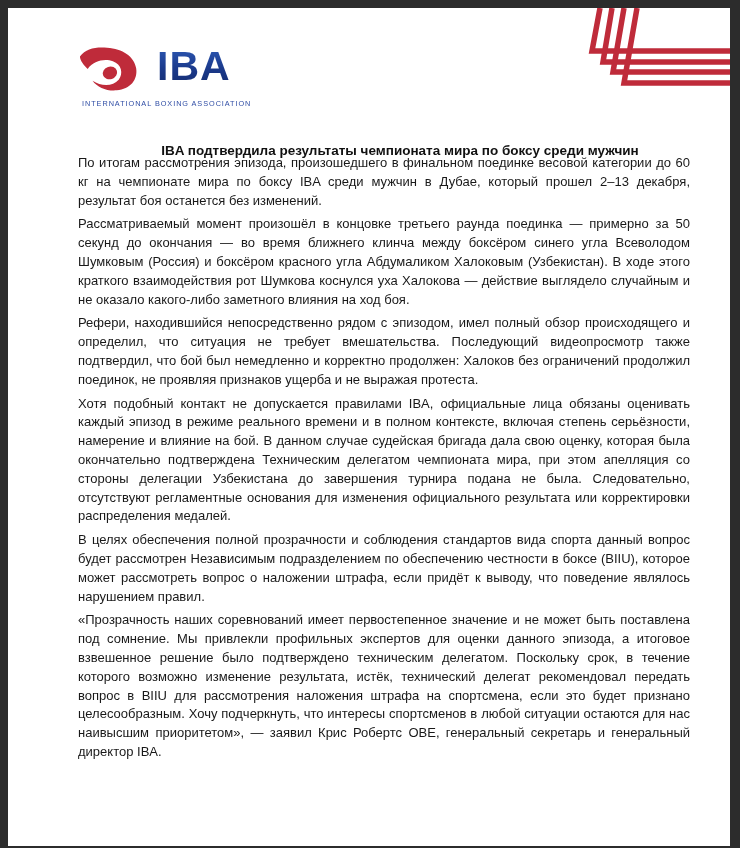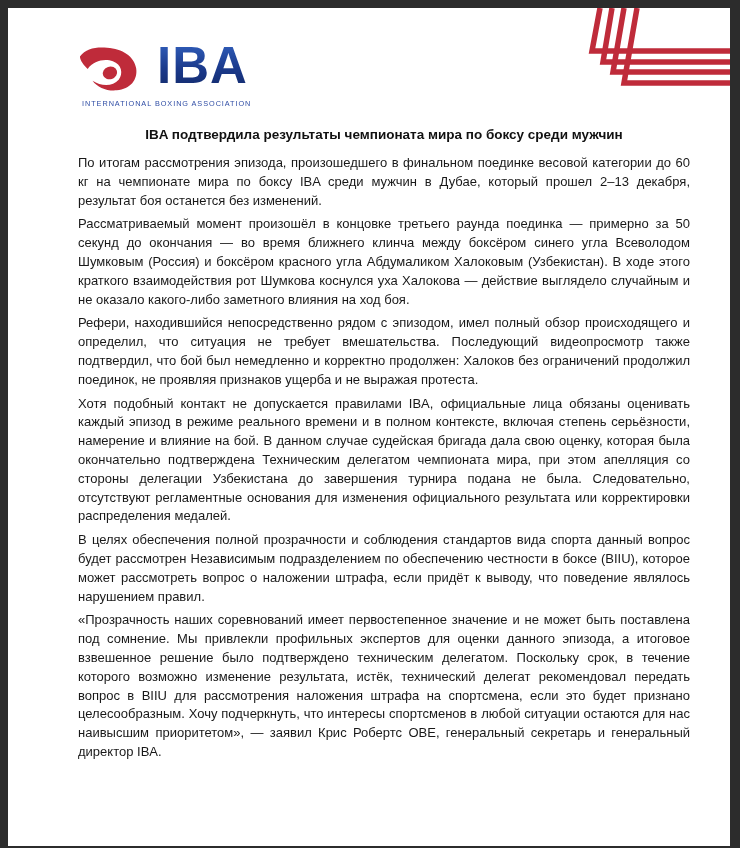--- a/index.html
+++ b/index.html
@@ -14,37 +14,37 @@
   }
   
   .decoration { position:absolute; top:0; right:0; width:145px; height:90px; }
   .decoration polyline { fill:none; stroke:#bf2b3a; stroke-width:5.5; }
   
   .logo { position:absolute; left:70px; top:36px; }
   .logo-row { display:flex; align-items:flex-start; }
   .glove { width:62px; height:48px; margin-top:2px; }
   .logo-text {
     margin-left:17px;
-    font-size:51px; font-weight:bold; letter-spacing:1px; line-height:44px;
+    font-size:41px; font-weight:bold; letter-spacing:1px; line-height:44px;
     color:#1d3f96;
   }
   @supports (-webkit-background-clip: text) {
     .logo-text {
       background:linear-gradient(180deg,#2f5cb8 0%,#1b3a8c 55%,#142c6e 100%);
       -webkit-background-clip:text; background-clip:text; color:transparent;
     }
   }
   .tagline {
     margin-top:5px; margin-left:4px;
     font-size:7.3px; letter-spacing:0.95px; white-space:nowrap;
     color:#2f4da5;
   }
   
   .title {
-    position:absolute; top:118px; left:70px; width:612px; margin:0;
+    position:absolute; top:118px; left:70px; width:612px; margin:16px;
     text-align:center;
     font-size:13.5px; font-weight:bold; color:#111111; line-height:17px;
   }
   
   .body {
     position:absolute; top:146px; left:70px; width:612px;
     font-size:13px; line-height:18.8px; text-align:justify;
     color:#191919;
   }
   .body p { margin:0 0 5px 0; }

